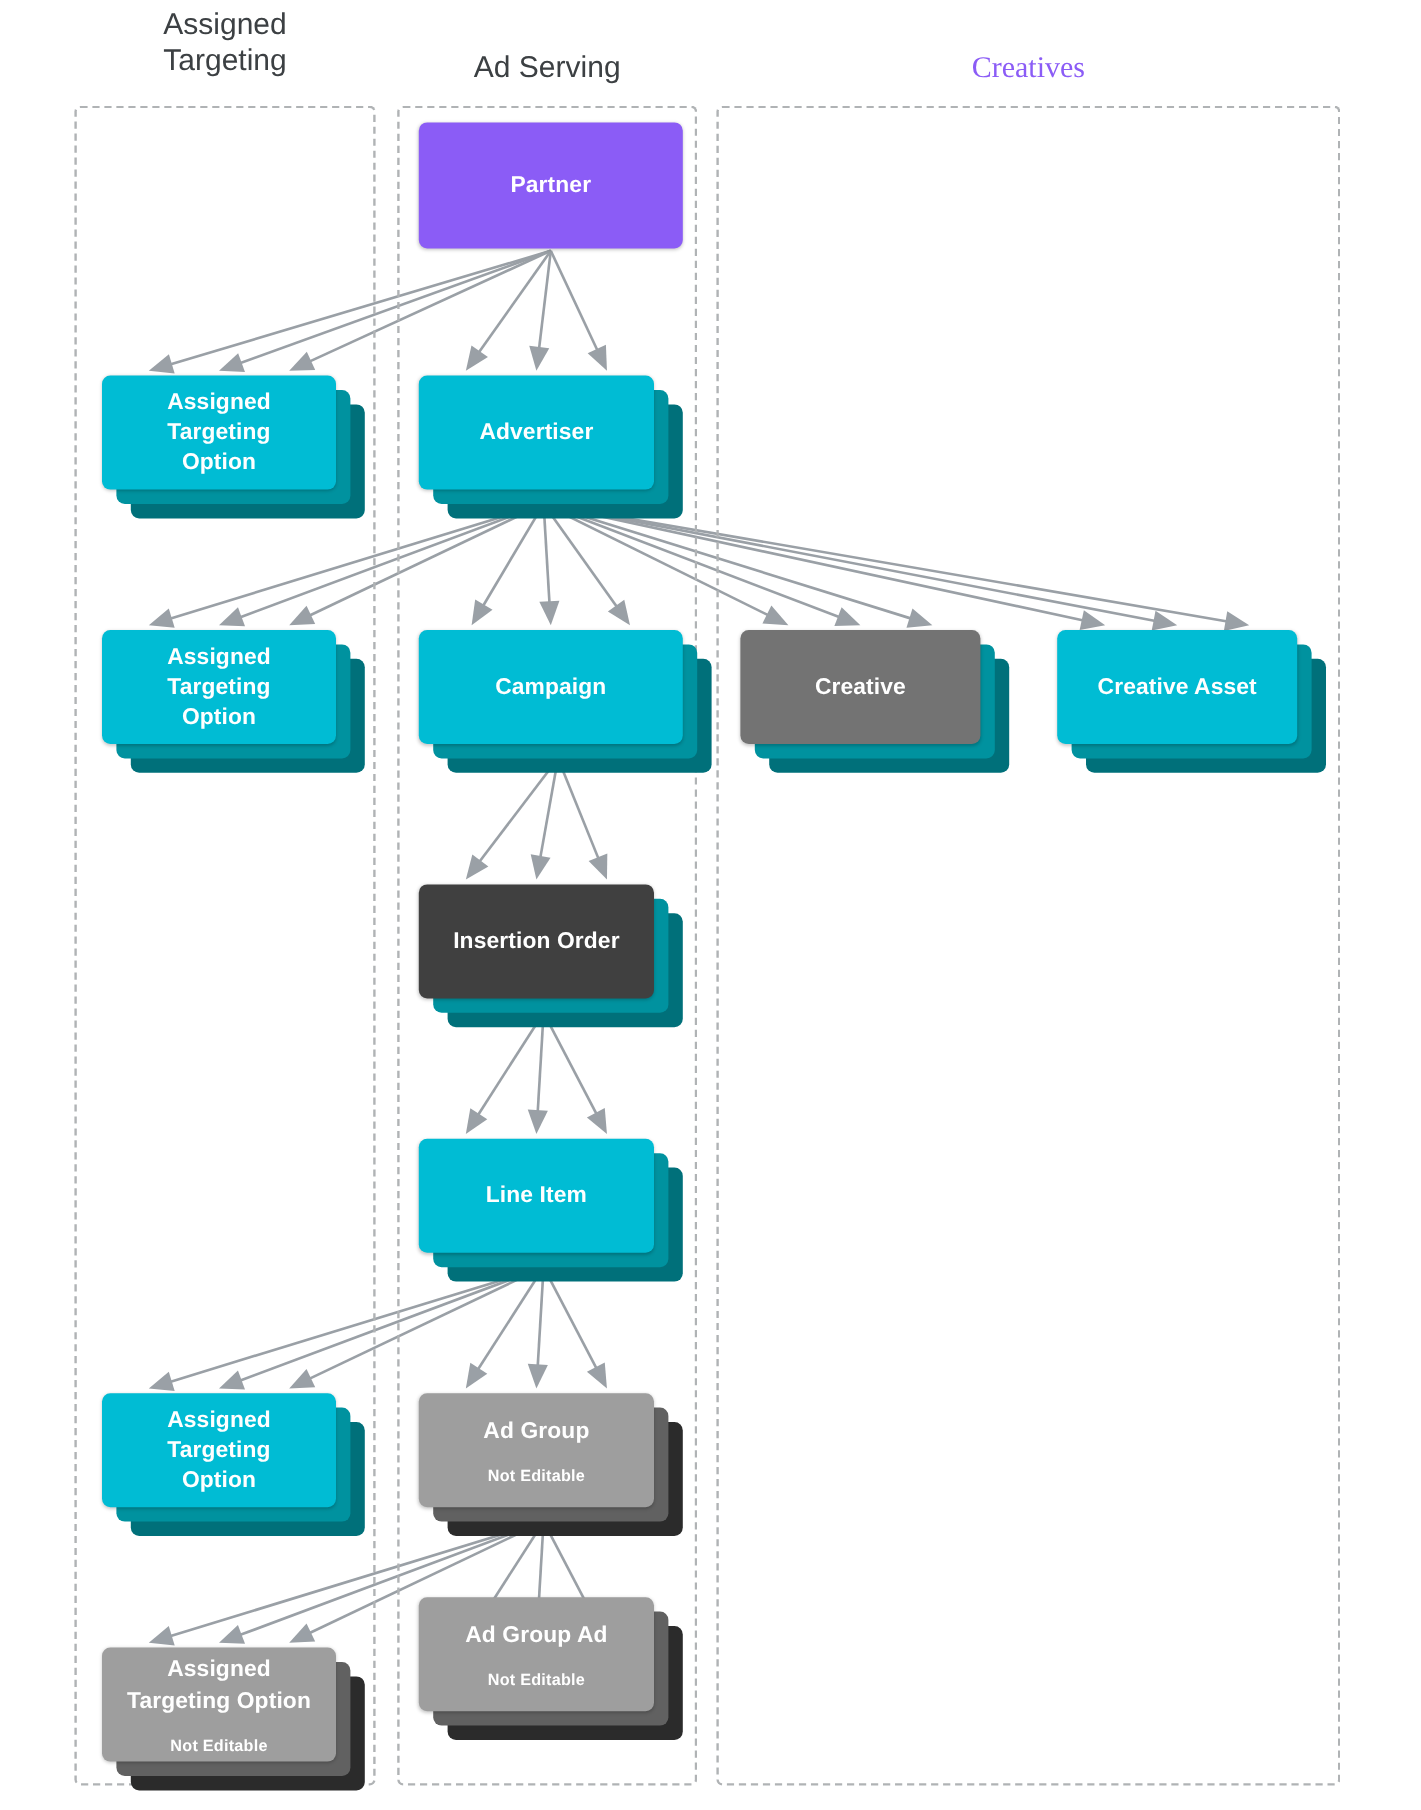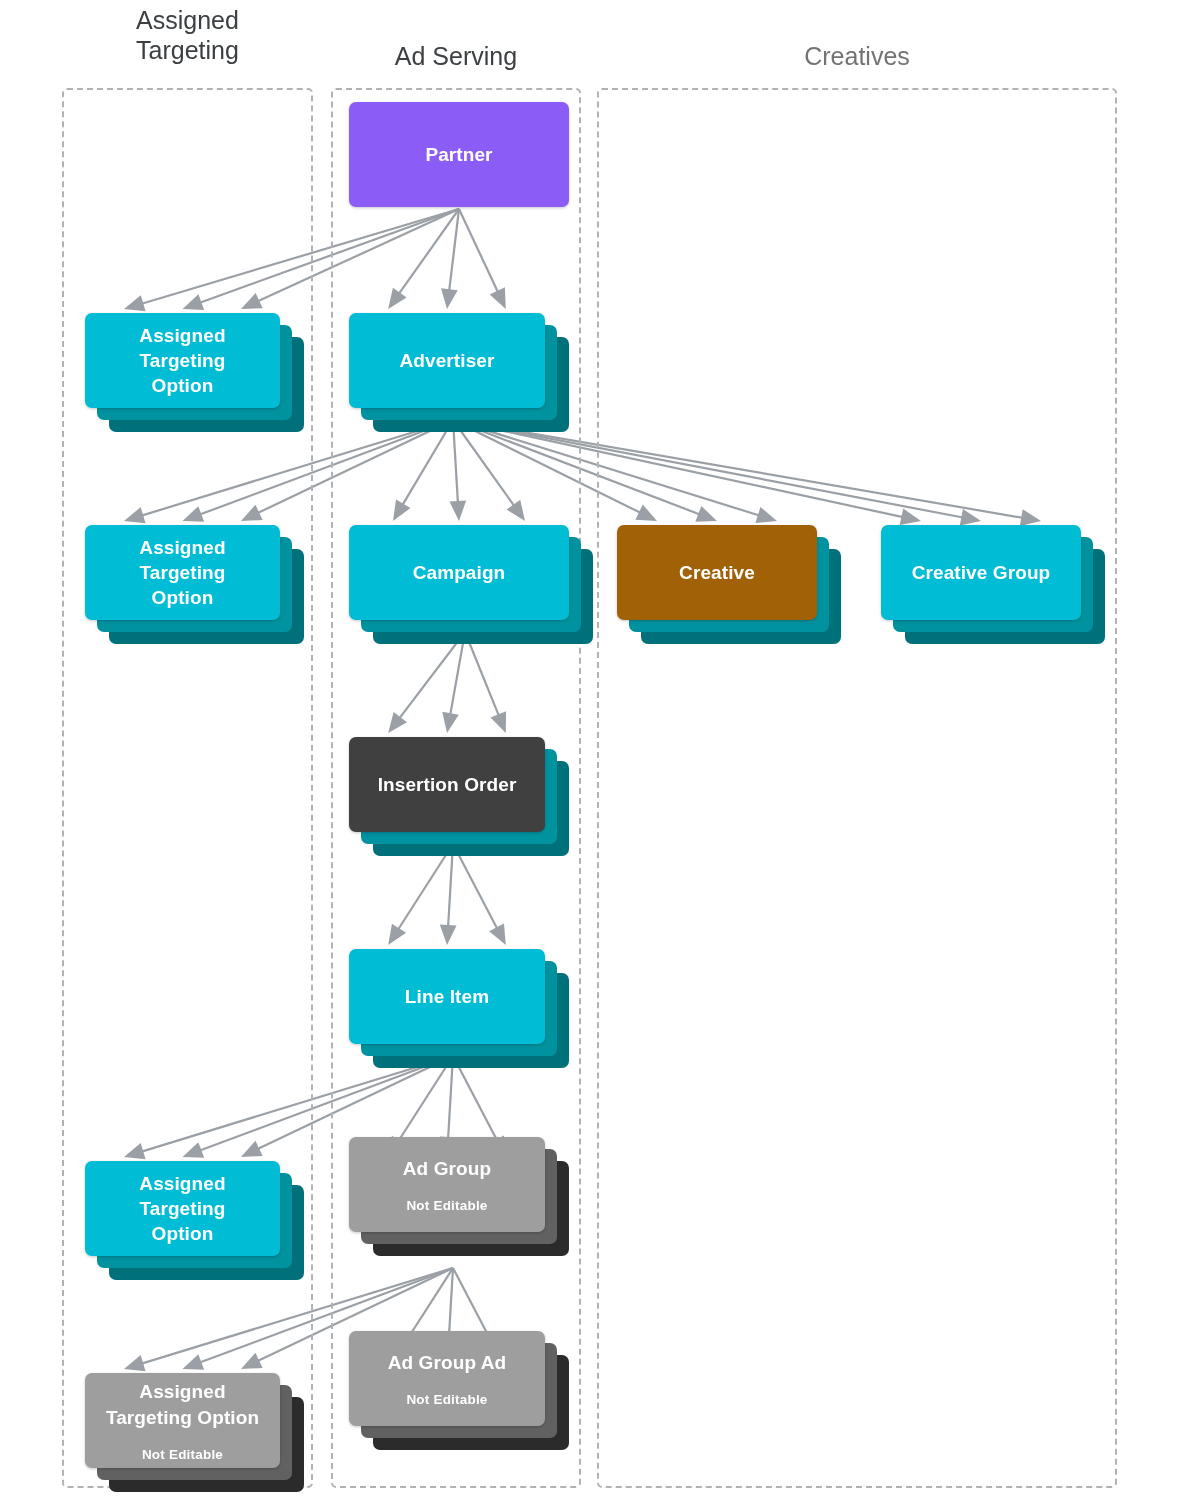--- a/index.html
+++ b/index.html
@@ -184,21 +184,21 @@
     </svg>
   <div id="groups">
       <div class="group-box" style="left: 62px; top: 88px; width: 251px; height: 1400px; border-color: rgb(176, 179, 181);"></div>
       <div class="group-box" style="left: 331px; top: 88px; width: 250px; height: 1400px; border-color: rgb(176, 179, 181);"></div>
       <div class="group-box" style="left: 597px; top: 88px; width: 520px; height: 1400px; border-color: rgb(176, 179, 181);"></div>
     </div>
   <div id="headers">
       <div class="col-header" style="left: 62px; top: 6px; width: 251px; color: rgb(60, 64, 67); white-space: pre-line;">Assigned
 Targeting</div>
       <div class="col-header" style="left: 331px; top: 42px; width: 250px; color: rgb(60, 64, 67); white-space: pre-line;">Ad Serving</div>
-      <div class="col-header" style="left: 597px; top: 42px; width: 520px; color: #737373; white-space: pre-line;">Creatives</div>
+      <div class="col-header" style="left: 597px; top: 42px; width: 520px; color: #8b5cf6; white-space: pre-line; font-family: Liberation Serif, serif;">Creatives</div>
     </div>
   <div id="nodes">
       <div class="node" style="left: 349px; top: 102px; width: 220px; height: 105px;">
         <div class="card-layer card-front" style="width: 220px; height: 105px; background: #8b5cf6;">
           <div class="card-title" style="color: rgb(255, 255, 255);">Partner</div>
         </div>
       </div>
       <div class="node" style="left: 85px; top: 313px; width: 195px; height: 95px;">
         <div class="card-layer card-back2" style="left: 24px; top: 24px; width: 195px; height: 95px; background: rgb(0, 112, 122);"></div>
         <div class="card-layer card-back1" style="left: 12px; top: 12px; width: 195px; height: 95px; background: rgb(0, 146, 159);"></div>
@@ -227,29 +227,29 @@
       <div class="node" style="left: 349px; top: 525px; width: 220px; height: 95px;">
         <div class="card-layer card-back2" style="left: 24px; top: 24px; width: 220px; height: 95px; background: rgb(0, 112, 122);"></div>
         <div class="card-layer card-back1" style="left: 12px; top: 12px; width: 220px; height: 95px; background: rgb(0, 146, 159);"></div>
         <div class="card-layer card-front" style="width: 220px; height: 95px; background: rgb(0, 188, 212);">
           <div class="card-title" style="color: rgb(255, 255, 255);">Campaign</div>
         </div>
       </div>
       <div class="node" style="left: 617px; top: 525px; width: 200px; height: 95px;">
         <div class="card-layer card-back2" style="left: 24px; top: 24px; width: 200px; height: 95px; background: rgb(0, 112, 122);"></div>
         <div class="card-layer card-back1" style="left: 12px; top: 12px; width: 200px; height: 95px; background: rgb(0, 146, 159);"></div>
-        <div class="card-layer card-front" style="width: 200px; height: 95px; background: #a16207;">
+        <div class="card-layer card-front" style="width: 200px; height: 95px; background: #737373;">
           <div class="card-title" style="color: rgb(255, 255, 255);">Creative</div>
         </div>
       </div>
       <div class="node" style="left: 881px; top: 525px; width: 200px; height: 95px;">
         <div class="card-layer card-back2" style="left: 24px; top: 24px; width: 200px; height: 95px; background: rgb(0, 112, 122);"></div>
         <div class="card-layer card-back1" style="left: 12px; top: 12px; width: 200px; height: 95px; background: rgb(0, 146, 159);"></div>
         <div class="card-layer card-front" style="width: 200px; height: 95px; background: rgb(0, 188, 212);">
-          <div class="card-title" style="color: rgb(255, 255, 255);">Creative Group</div>
+          <div class="card-title" style="color: rgb(255, 255, 255);">Creative Asset</div>
         </div>
       </div>
       <div class="node" style="left: 349px; top: 737px; width: 196px; height: 95px;">
         <div class="card-layer card-back2" style="left: 24px; top: 24px; width: 196px; height: 95px; background: rgb(0, 112, 122);"></div>
         <div class="card-layer card-back1" style="left: 12px; top: 12px; width: 196px; height: 95px; background: rgb(0, 146, 159);"></div>
         <div class="card-layer card-front" style="width: 196px; height: 95px; background: #404040;">
           <div class="card-title" style="color: rgb(255, 255, 255);">Insertion Order</div>
         </div>
       </div>
       <div class="node" style="left: 349px; top: 949px; width: 196px; height: 95px;">
@@ -261,21 +261,21 @@
       </div>
       <div class="node" style="left: 85px; top: 1161px; width: 195px; height: 95px;">
         <div class="card-layer card-back2" style="left: 24px; top: 24px; width: 195px; height: 95px; background: rgb(0, 112, 122);"></div>
         <div class="card-layer card-back1" style="left: 12px; top: 12px; width: 195px; height: 95px; background: rgb(0, 146, 159);"></div>
         <div class="card-layer card-front" style="width: 195px; height: 95px; background: rgb(0, 188, 212);">
           <div class="card-title" style="color: rgb(255, 255, 255);">Assigned
 Targeting
 Option</div>
         </div>
       </div>
-      <div class="node has-sub" style="left: 349px; top: 1137px; width: 196px; height: 106px; padding-left: 10px;">
+      <div class="node has-sub" style="left: 349px; top: 1161px; width: 196px; height: 106px; padding-left: 10px;">
         <div class="card-layer card-back2" style="left: 24px; top: 24px; width: 196px; height: 95px; background: rgb(43, 43, 43);"></div>
         <div class="card-layer card-back1" style="left: 12px; top: 12px; width: 196px; height: 95px; background: rgb(97, 97, 97);"></div>
         <div class="card-layer card-front" style="width: 196px; height: 95px; background: rgb(158, 158, 158);">
           <div class="card-title" style="color: rgb(255, 255, 255);">Ad Group</div>
           <div class="card-sub" style="color: rgb(255, 255, 255);">Not Editable</div>
         </div>
       </div>
       <div class="node has-sub" style="left: 85px; top: 1373px; width: 195px; height: 95px;">
         <div class="card-layer card-back2" style="left: 24px; top: 24px; width: 195px; height: 95px; background: rgb(43, 43, 43);"></div>
         <div class="card-layer card-back1" style="left: 12px; top: 12px; width: 195px; height: 95px; background: rgb(97, 97, 97);"></div>

